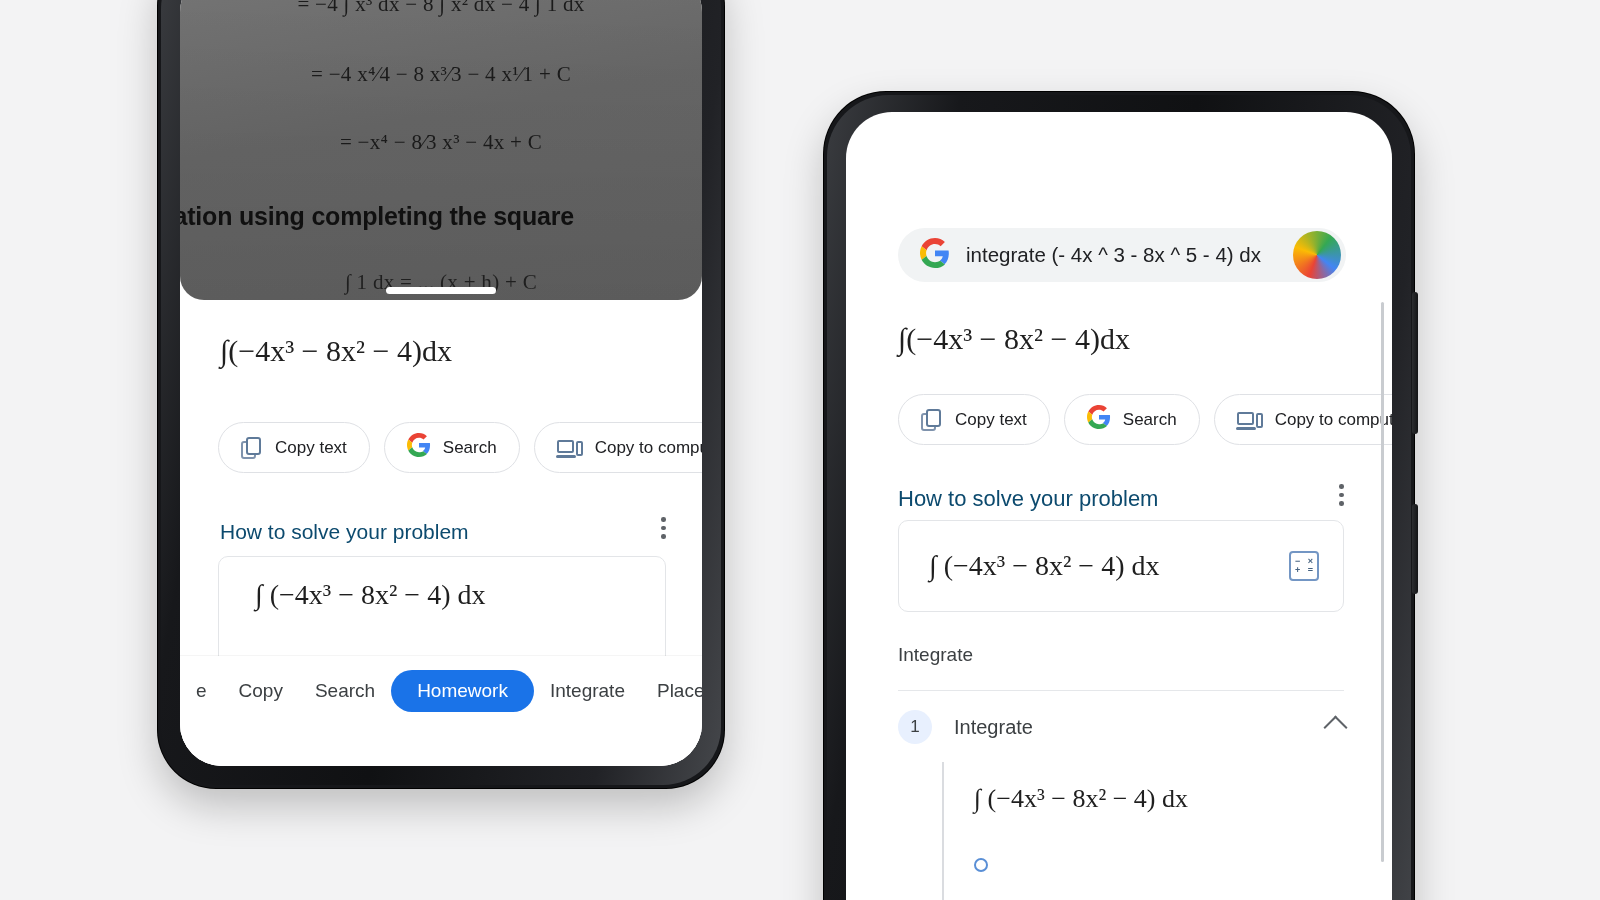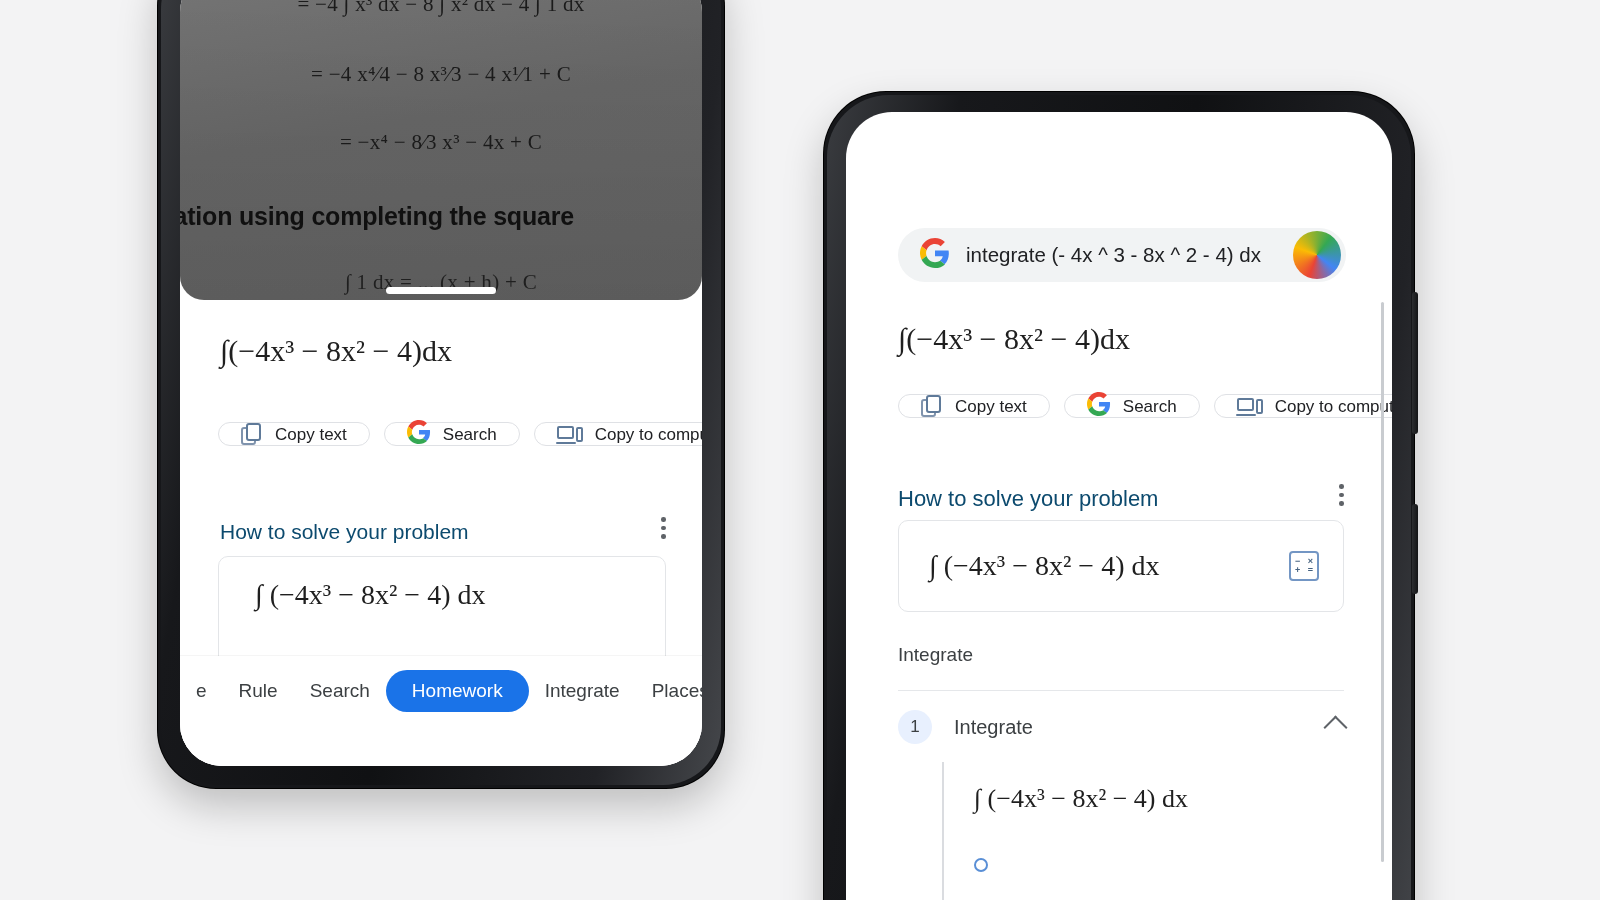--- a/index.html
+++ b/index.html
@@ -50,21 +50,21 @@
 
   .sheet { position:absolute; left:0; right:0; top:330px; bottom:0; background:#fff;
            border-top-left-radius:22px; border-top-right-radius:22px; }
 
   .math-main { font-family:"Liberation Serif", serif; color:#1f1f1f; }
 
   .chips-row{ display:flex; gap:14px; align-items:center; white-space:nowrap; }
   .chip{
     display:inline-flex; align-items:center; gap:12px;
     border:1px solid #dfe1e5; background:#fff; border-radius:999px;
-    padding:0 22px; height:24px; color:#202124; font-size:17px; font-weight:500;
+    padding:0 22px; height:51px; color:#202124; font-size:17px; font-weight:500;
     flex:0 0 auto;
   }
   .chip .lbl{ line-height:1; }
 
   
   .ico-copy{ position:relative; width:22px; height:22px; flex:0 0 auto;}
   .ico-copy .b{ position:absolute; width:15px; height:18px; border:2px solid #7f93ad; border-radius:3px;}
   .ico-copy .b1{ left:0; top:4px; }
   .ico-copy .b2{ left:5px; top:0; background:#fff; border-color:#5f7a99;}
   
@@ -202,21 +202,21 @@
               <i></i>
             </span>
         </div>
 
         <div class="prob-card" style="position:absolute; left:38px; right:36px; top:256px; height:110px; overflow:hidden;">
           <div class="math-main" style="padding:22px 0 0 36px; font-size:28px;">∫ (−4x³ − 8x² − 4) dx</div>
         </div>
 
         <div class="tabbar">
           <span class="tab">e</span>
-          <span class="tab">Rule</span>
+          <span class="tab">Copy</span>
           <span class="tab">Search</span>
           <span class="tab sel">Homework</span>
           <span class="tab">Integrate</span>
           <span class="tab">Places</span>
         </div>
 
       </div>
     </div>
   </div>
 
@@ -228,21 +228,21 @@
 
       <div class="searchbar" style="position:absolute; left:52px; right:46px; top:116px;">
         <span class="google-g">
           <svg width="30" height="30" viewBox="0 0 48 48">
             <path fill="#EA4335" d="M24 9.5c3.5 0 6.6 1.2 9 3.6l6.8-6.8C35.6 2.4 30.2 0 24 0 14.6 0 6.5 5.4 2.6 13.2l7.9 6.2C12.4 13.7 17.7 9.5 24 9.5z"></path>
             <path fill="#4285F4" d="M46.1 24.6c0-1.6-.1-3.2-.4-4.6H24v9.1h12.4c-.5 2.9-2.2 5.4-4.6 7l7.6 5.9c4.4-4.1 6.7-10.2 6.7-17.4z"></path>
             <path fill="#FBBC05" d="M10.5 28.6c-.5-1.4-.8-2.9-.8-4.6s.3-3.2.8-4.6l-7.9-6.2C1 16.4 0 20.1 0 24s1 7.6 2.6 10.8l7.9-6.2z"></path>
             <path fill="#34A853" d="M24 48c6.5 0 11.9-2.1 15.9-5.8l-7.6-5.9c-2.1 1.4-4.9 2.3-8.3 2.3-6.3 0-11.6-4.2-13.5-9.9l-7.9 6.2C6.5 42.6 14.6 48 24 48z"></path>
           </svg>
         </span>
-        <span class="q">integrate (- 4x ^ 3 - 8x ^ 2 - 4) dx</span>
+        <span class="q">integrate (- 4x ^ 3 - 8x ^ 5 - 4) dx</span>
         <span class="divider-v"></span>
         <span class="avatar"><span class="ph"></span></span>
       </div>
 
       <div class="math-main" style="position:absolute; left:52px; top:210px; font-size:30px;">∫(−4x³ − 8x² − 4)dx</div>
 
       <div class="chips-row" style="position:absolute; left:52px; top:282px; right:-160px;">
 
         <div class="chip">
           <span class="ico-copy">

